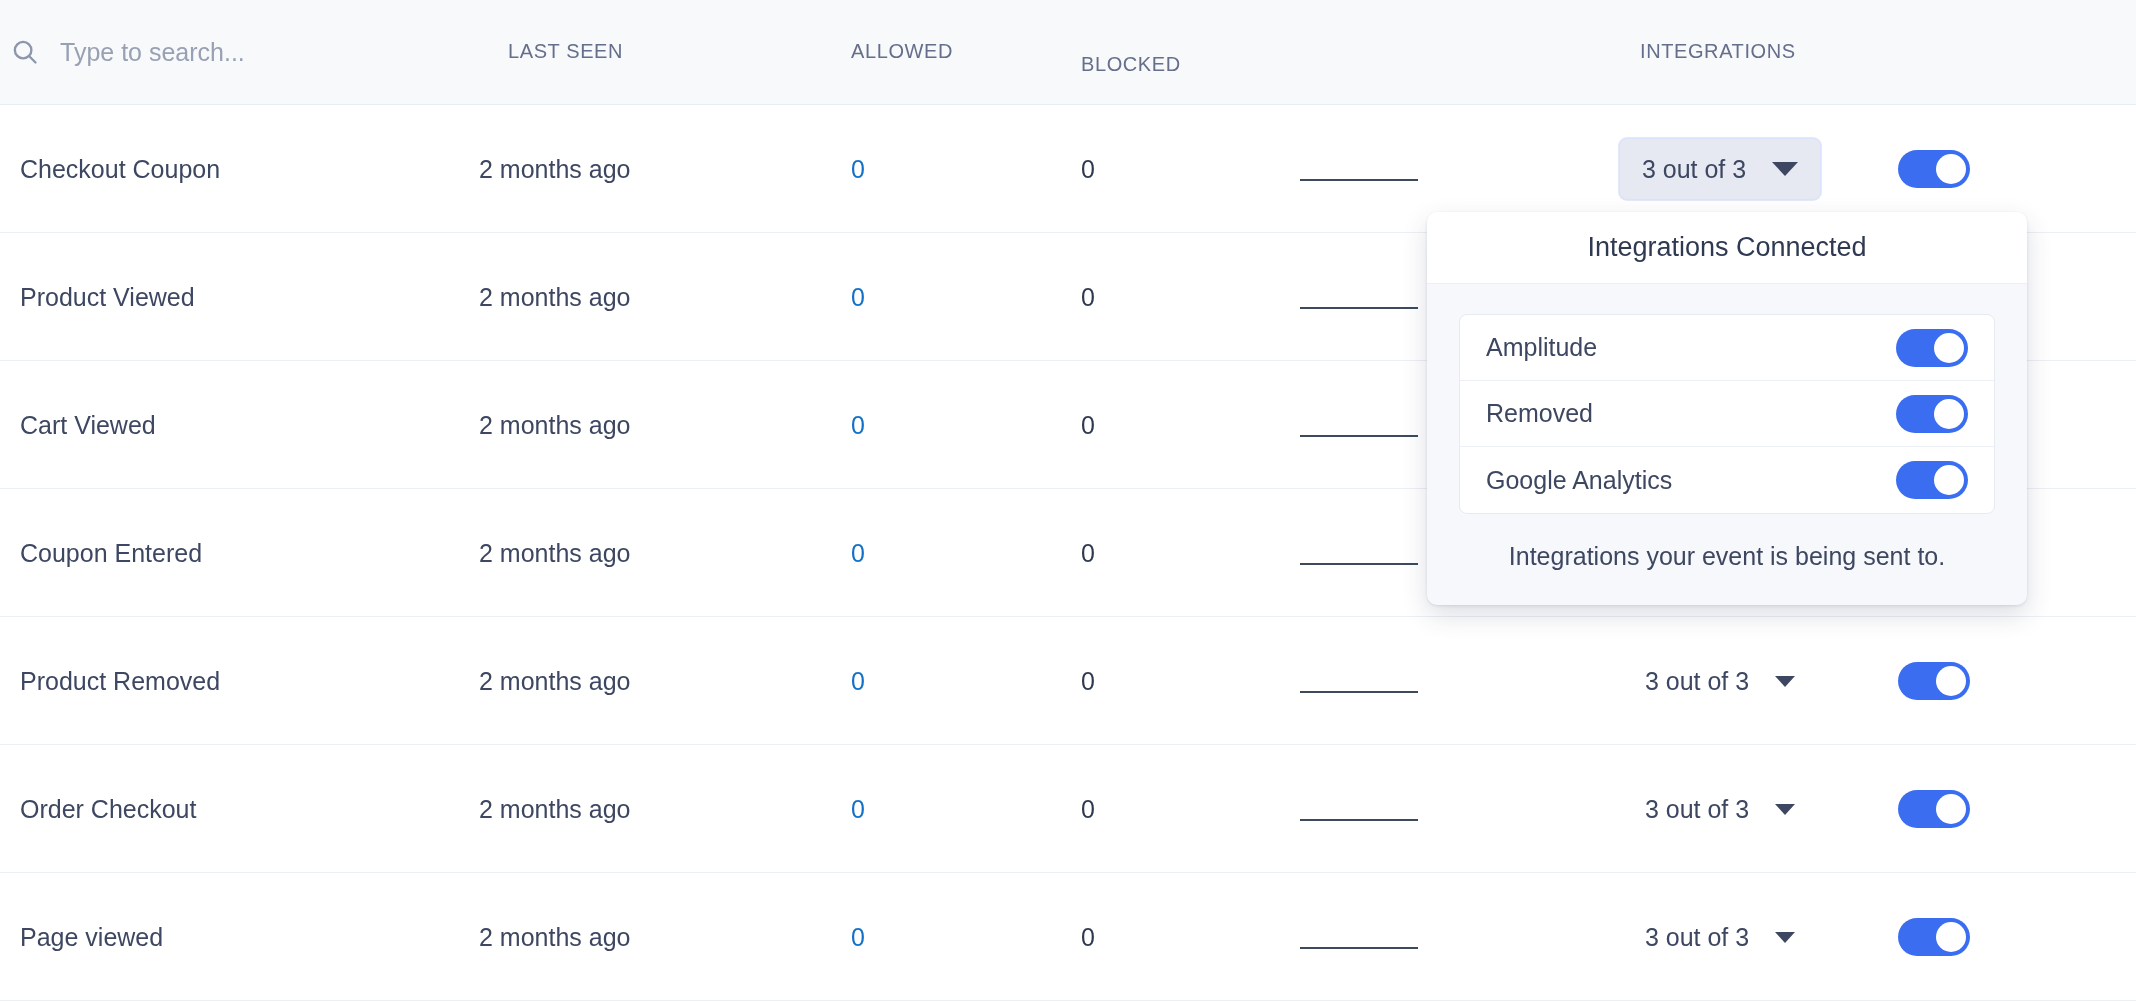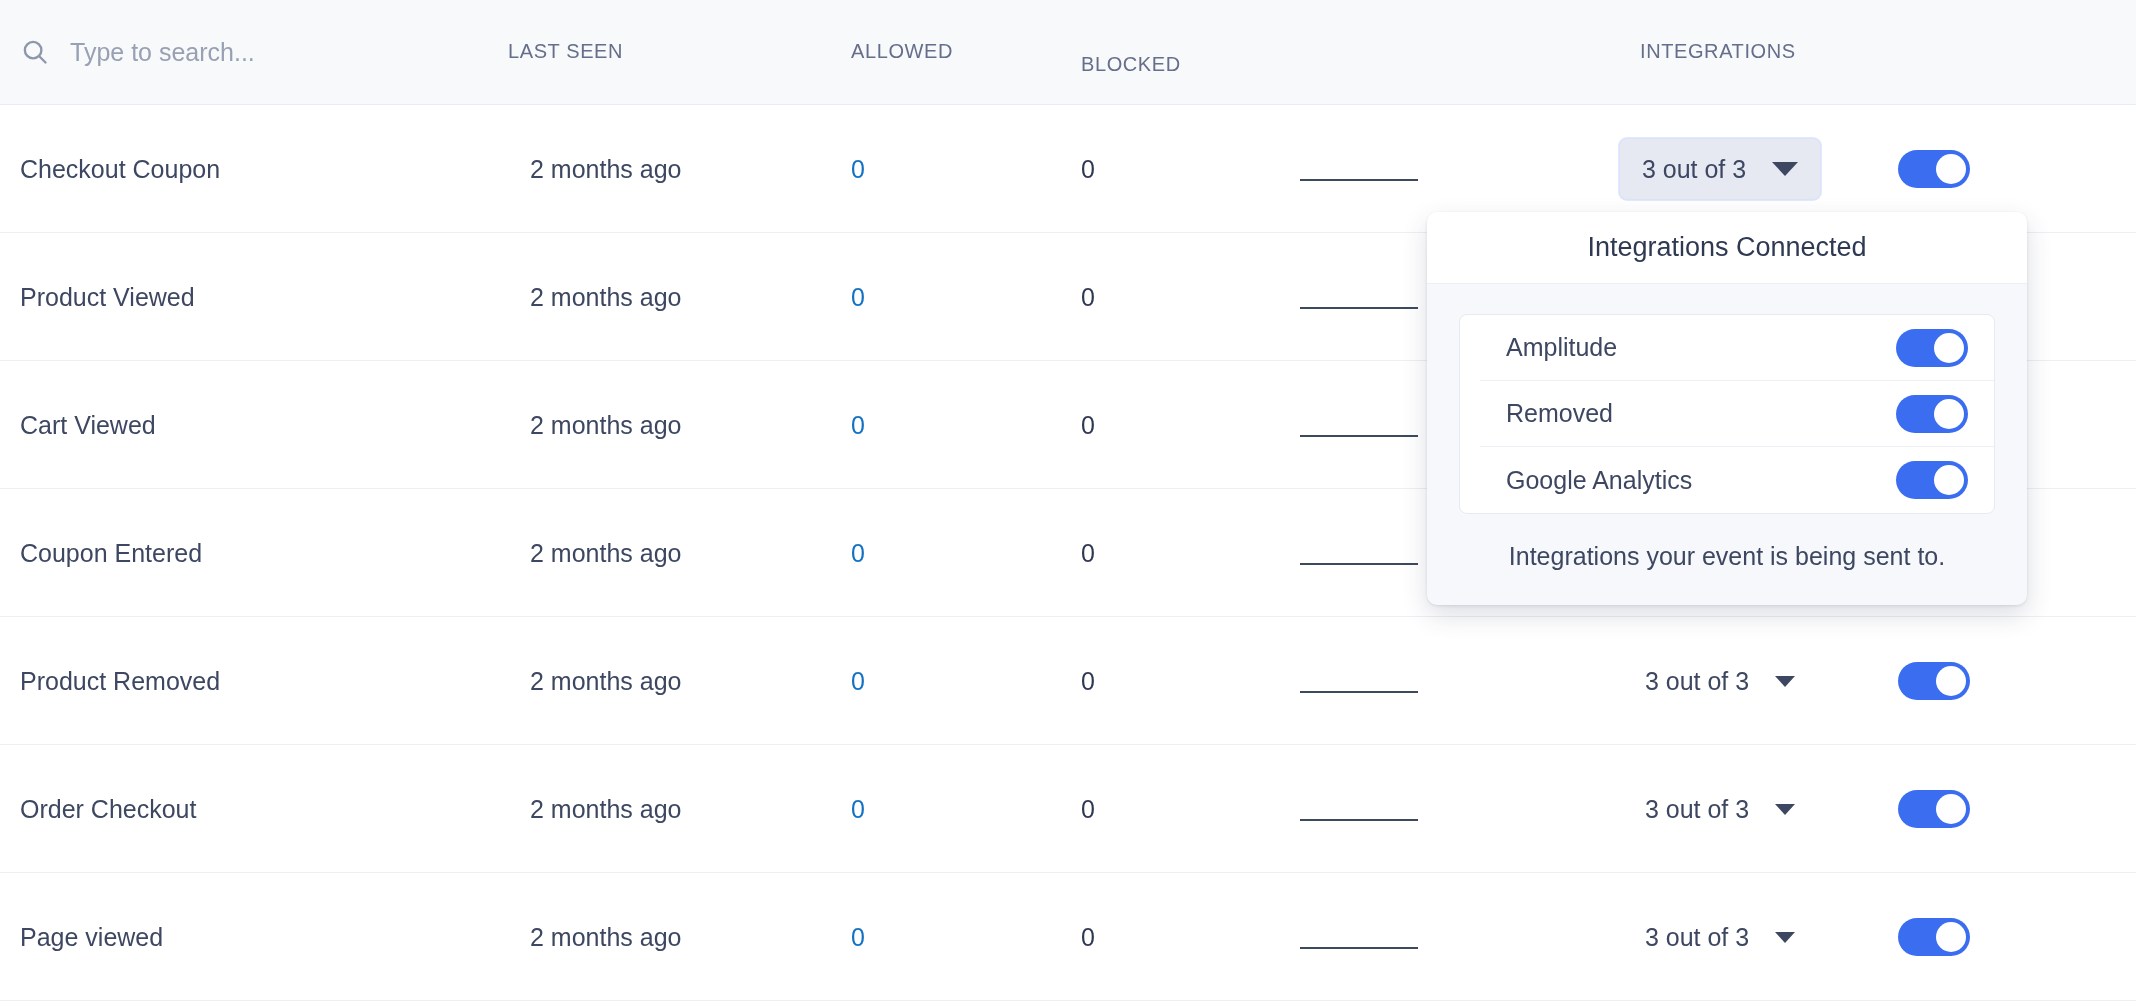--- a/index.html
+++ b/index.html
@@ -17,21 +17,21 @@
     position: relative;
     height: 105px;
     background: #f8f9fb;
     border-bottom: 1px solid #e9ecf2;
     display: flex;
     align-items: center;
   }
   .search-cell {
     display: flex; align-items: center;
     width: 500px;
-    padding-left: 20px;
+    padding-left: 10px;
   }
   .search-icon { width: 30px; height: 30px; flex: 0 0 auto; margin-right: 20px; }
   .search-icon svg { display:block; }
   .search-input {
     border: none; outline: none; background: transparent;
     font-family: "Liberation Sans", sans-serif;
     font-size: 25px; color: #3d4761;
     width: 400px;
   }
   .search-input::placeholder { color: #98a0b3; }
@@ -53,21 +53,21 @@
   .rows { position: relative; }
   .row {
     position: relative;
     height: 128px;
     border-bottom: 1px solid #eceff4;
     background: #fff;
   }
   .cell { position: absolute; top: 0; height: 128px; display: flex; align-items: center; }
 
   .c-name      { left: 20px;  width: 460px; }
-  .c-lastseen  { left: 530px; width: 300px; }
+  .c-lastseen  { left: 479px; width: 300px; }
   .c-allowed   { left: 851px; width: 120px; }
   .c-blocked   { left: 1081px;width: 120px; }
   .c-spark     { left: 1300px;width: 140px; }
   .c-integ     { left: 1600px;width: 240px; justify-content: center; }
   .c-toggle    { left: 1898px;width: 120px; }
 
   .ev-name  { font-size: 25px; color: #3d4761; white-space: nowrap; }
   .ev-seen  { font-size: 25px; color: #3d4761; white-space: nowrap; }
   .ev-allowed { font-size: 25px; color: #1271c5; }
   .ev-blocked { font-size: 25px; color: #2f3a52; }
@@ -133,21 +133,20 @@
     display: flex; align-items: center; justify-content: center;
     border-bottom: 1px solid #eceff4;
   }
   .popup-title { font-size: 27px; color: #2f3a52; white-space: nowrap; }
   .popup-body { padding: 30px 32px 0 32px; }
   .integ-card {
     background: #ffffff;
     border: 1px solid #e6eaf1;
     border-radius: 8px;
     overflow: hidden;
-    padding-left: 20px;
   }
   .integ-row {
     display: flex; align-items: center; justify-content: space-between;
     height: 66px;
     padding: 0 26px;
     border-bottom: 1px solid #eceff4;
   }
   .integ-row:last-child { border-bottom: none; }
   .integ-row .nm { font-size: 25px; color: #3d4761; white-space: nowrap; }
   .popup-footer {

